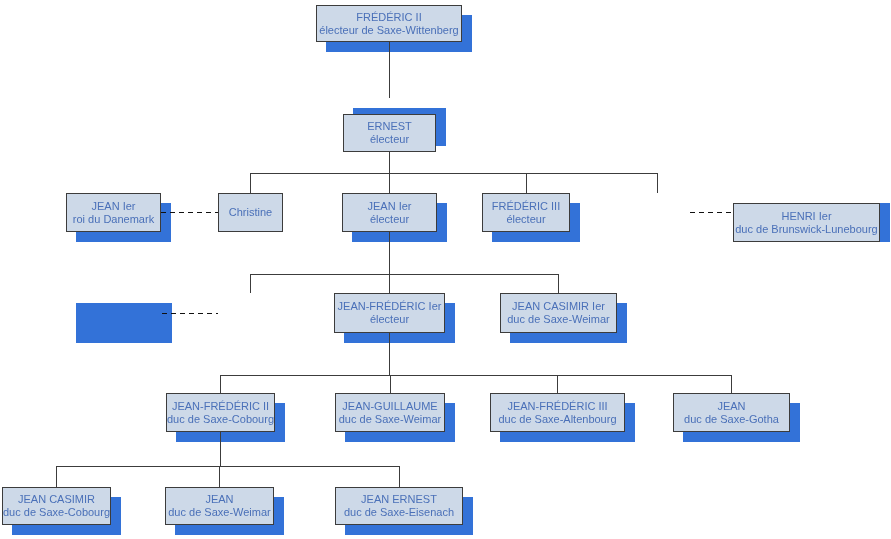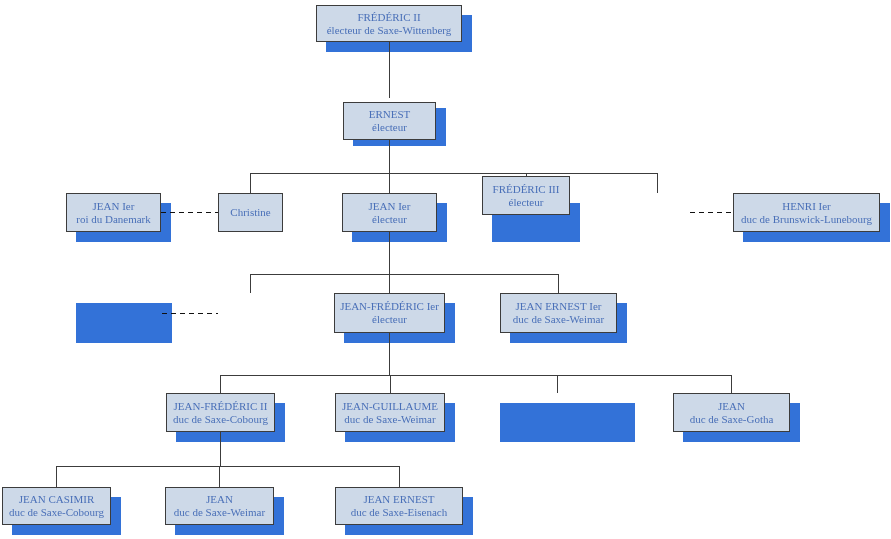--- a/index.html
+++ b/index.html
@@ -1,19 +1,19 @@
 <!DOCTYPE html>
 <html><head>
 <meta charset="utf-8">
 <title>Family tree diagram</title>
 <style>
   html,body{margin:0;padding:0;background:#ffffff;}
   .canvas{
     position:relative;width:891px;height:539px;background:#ffffff;
-    font-family:Liberation Serif, serif;overflow:hidden;
+    font-family:Liberation Sans, sans-serif;overflow:hidden;
   }
   .nshadow{
     position:absolute;background:#3372d8;z-index:1;
   }
   .hline,.vline{position:absolute;background:#3c3c3c;z-index:2;}
   .hline{height:1px;}
   .vline{width:1px;}
   .dline{
     position:absolute;height:1px;z-index:2;
     background:repeating-linear-gradient(90deg,#111 0 5px,transparent 5px 9px);
@@ -77,72 +77,76 @@
   <div class="hline" style="left:56px;top:466px;width:344px"></div>
   <div class="vline" style="left:56px;top:466px;height:21px"></div>
   <div class="vline" style="left:219px;top:466px;height:21px"></div>
   <div class="vline" style="left:399px;top:466px;height:21px"></div>
 
   <div class="node" style="left:316px;top:5px;width:146px;height:37px">
     <div class="nm">FRÉDÉRIC II</div>
     <div class="tt">électeur de Saxe-Wittenberg</div>
   </div>
 
-  <div class="node" style="left:343px;top:102px;width:93px;height:38px">
+  <div class="node" style="left:343px;top:114px;width:93px;height:38px">
     <div class="nm">ERNEST</div>
     <div class="tt">électeur</div>
   </div>
 
   <div class="node" style="left:66px;top:193px;width:95px;height:39px">
     <div class="nm">JEAN Ier</div>
     <div class="tt">roi du Danemark</div>
   </div>
 
   <div class="node" style="left:218px;top:193px;width:65px;height:39px">
     <div class="nm">Christine</div>
   </div>
 
   <div class="node" style="left:342px;top:193px;width:95px;height:39px">
     <div class="nm">JEAN Ier</div>
     <div class="tt">électeur</div>
   </div>
 
-  <div class="node" style="left:482px;top:176px;width:88px;height:39px">
+  <div class="node" style="left:482px;top:193px;width:88px;height:39px">
     <div class="nm">FRÉDÉRIC III</div>
     <div class="tt">électeur</div>
   </div>
 
 
-  <div class="node" style="left:733px;top:193px;width:147px;height:39px">
+  <div class="node" style="left:733px;top:203px;width:147px;height:39px">
     <div class="nm">HENRI Ier</div>
     <div class="tt">duc de Brunswick-Lunebourg</div>
   </div>
 
 
 
   <div class="node" style="left:334px;top:293px;width:111px;height:40px">
     <div class="nm">JEAN-FRÉDÉRIC Ier</div>
     <div class="tt">électeur</div>
   </div>
 
   <div class="node" style="left:500px;top:293px;width:117px;height:40px">
-    <div class="nm">JEAN ERNEST Ier</div>
+    <div class="nm">JEAN CASIMIR Ier</div>
     <div class="tt">duc de Saxe-Weimar</div>
   </div>
 
   <div class="node" style="left:166px;top:393px;width:109px;height:39px">
     <div class="nm">JEAN-FRÉDÉRIC II</div>
     <div class="tt">duc de Saxe-Cobourg</div>
   </div>
 
   <div class="node" style="left:335px;top:393px;width:110px;height:39px">
     <div class="nm">JEAN-GUILLAUME</div>
     <div class="tt">duc de Saxe-Weimar</div>
   </div>
 
+  <div class="node" style="left:490px;top:393px;width:135px;height:39px">
+    <div class="nm">JEAN-FRÉDÉRIC III</div>
+    <div class="tt">duc de Saxe-Altenbourg</div>
+  </div>
 
   <div class="node" style="left:673px;top:393px;width:117px;height:39px">
     <div class="nm">JEAN</div>
     <div class="tt">duc de Saxe-Gotha</div>
   </div>
 
   <div class="node" style="left:2px;top:487px;width:109px;height:38px">
     <div class="nm">JEAN CASIMIR</div>
     <div class="tt">duc de Saxe-Cobourg</div>
   </div>

